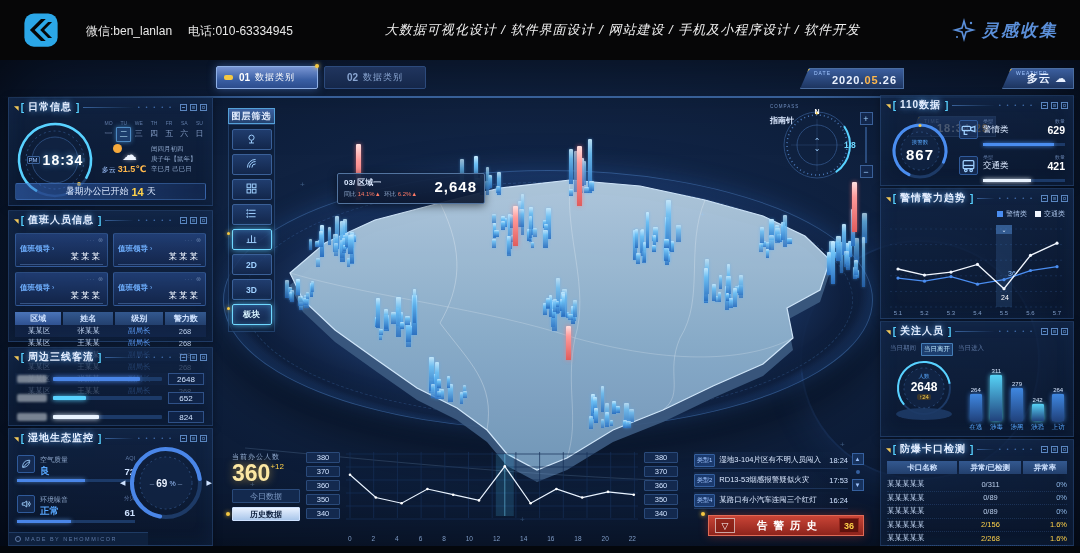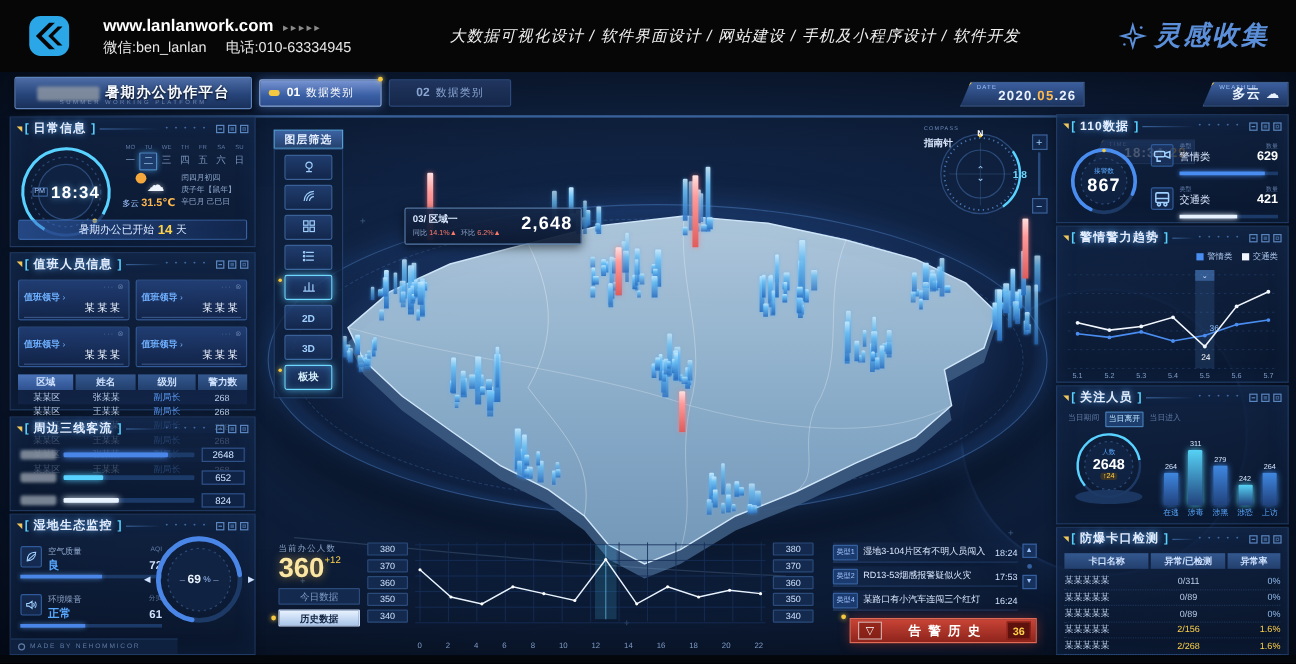--- a/index.html
+++ b/index.html
@@ -10,21 +10,21 @@
     display:flex;align-items:center;padding:0 22px;box-sizing:border-box;}
   .logo-mark{width:38px;height:38px;margin-right:8px;flex:0 0 auto;}
   .logo-text{color:#2ba7e8;font-size:30px;font-weight:bold;letter-spacing:3px;line-height:1;}
   .contact{margin-left:18px;line-height:1.25;}
   .contact .l1{color:#fff;font-size:14px;font-weight:bold;}
   .contact .l1 .arrows{color:#8a8a8a;font-size:9px;letter-spacing:2px;margin-left:8px;}
   .contact .l2{color:#e8e8e8;font-size:12px;margin-top:2px;}
   .contact .l2 .sp{display:inline-block;width:16px;}
   .services{flex:1;text-align:center;color:#f0f0f0;font-size:13px;font-style:italic;letter-spacing:1px;}
   .collect{display:flex;align-items:center;color:#5b8fd9;}
-  .collect .txt{font-size:22px;font-weight:bold;font-style:italic;letter-spacing:2px;margin-left:6px;}
+  .collect .txt{font-size:17px;font-weight:bold;font-style:italic;letter-spacing:2px;margin-left:6px;}
   
   .dash{position:absolute;left:0;top:60px;width:1080px;height:493px;overflow:hidden;
     background:radial-gradient(ellipse at 50% 42%,#162c52 0%,#0e1f3c 52%,#081226 100%);
     box-shadow:inset 0 0 80px rgba(0,0,0,.6);}
   .dash *{box-sizing:border-box;}
   .abs{position:absolute;}
   
   .title-plate{left:12px;top:4px;width:198px;height:27px;border:1px solid #5d83bd;border-radius:2px;
     background:linear-gradient(180deg,#4d6ca6 0%,#27457a 55%,#19305a 100%);
     display:flex;align-items:center;justify-content:center;box-shadow:0 1px 4px rgba(0,0,0,.5);}
@@ -147,21 +147,21 @@
   .bar.red{background:linear-gradient(180deg,#ffe0e0 0%,#ff9a9a 30%,#e05c5c 100%);box-shadow:0 0 4px rgba(255,120,120,.7);}
   .mapmark{position:absolute;color:rgba(150,200,255,.35);font-size:8px;}
   
   .tooltip{left:337px;top:113px;width:148px;height:31px;background:linear-gradient(180deg,rgba(20,38,70,.92),rgba(12,24,48,.92));
     border:1px solid #52749f;border-radius:2px;padding:3px 6px;z-index:30;box-shadow:0 2px 8px rgba(0,0,0,.5);}
   .tt-title{font-size:8px;color:#dce9ff;font-weight:bold;}
   .tt-sub{font-size:6px;color:#8fa8cc;margin-top:2px;}
   .tt-sub b{color:#ff7a66;font-weight:normal;}
   .tt-val{position:absolute;right:7px;top:4px;font-size:15px;font-weight:bold;color:#fff;letter-spacing:1px;}
   
-  .toolbar{left:228px;top:48px;width:58px;z-index:25;}
+  .toolbar{left:228px;top:48px;width:47px;z-index:25;}
   .tb-head{height:16px;background:linear-gradient(180deg,#3c62a2,#24426f);border:1px solid #54a0d8;
     color:#e4eeff;font-size:9px;font-weight:bold;display:flex;align-items:center;justify-content:center;letter-spacing:1px;}
   .tb-body{background:rgba(14,30,58,.72);border:1px solid rgba(70,120,190,.35);padding:4px 0 2px;}
   .tbtn{width:40px;height:21px;margin:0 auto 4px;border:1px solid #3a6098;background:linear-gradient(180deg,rgba(50,90,160,.5),rgba(22,44,86,.6));
     border-radius:2px;display:flex;align-items:center;justify-content:center;color:#9fd0ff;font-size:8.5px;font-weight:bold;position:relative;}
   .tbtn.on{border-color:#6fd8ff;box-shadow:0 0 7px rgba(90,200,255,.8),inset 0 0 6px rgba(90,200,255,.35);color:#d9f4ff;}
   .tbtn.on::before{content:"";position:absolute;left:-6px;top:2px;width:3px;height:3px;border-radius:50%;background:#f5c842;box-shadow:0 0 4px #f5c842;}
   .tbtn svg{width:13px;height:13px;}
   
   .compass-lab{left:770px;top:44px;z-index:25;}
@@ -257,43 +257,37 @@
 
 <div id="stage">
 
   <div class="site-header">
     <svg class="logo-mark" viewBox="0 0 48 48">
       <rect x="3" y="3" width="42" height="42" rx="12" fill="#2ba7e8"></rect>
       <path d="M30 10 L16 24 L30 38 L24 38 L10 24 L24 10 Z" fill="#060607"></path>
       <path d="M38 14 L28 24 L38 34 L33 34 L23 24 L33 14 Z" fill="#060607"></path>
     </svg>
     <div class="contact">
-      <div class="l1"><span>www.lanlanwork.com</span><span class="arrows">▸▸▸▸▸</span></div>
       <div class="l2"><span>微信:ben_lanlan</span><span class="sp"></span><span>电话:010-63334945</span></div>
     </div>
     <div class="services">大数据可视化设计 / 软件界面设计 / 网站建设 / 手机及小程序设计 / 软件开发</div>
     <div class="collect">
       <svg width="24" height="24" viewBox="0 0 24 24">
         <path d="M12 3 L14 10 L21 12 L14 14 L12 21 L10 14 L3 12 L10 10 Z" fill="none" stroke="#5b8fd9" stroke-width="1.6"></path>
         <circle cx="19" cy="5" r="1.2" fill="#5b8fd9"></circle>
           <circle cx="5" cy="19" r="1" fill="#5b8fd9"></circle>
       </svg>
       <span class="txt">灵感收集</span>
     </div>
   </div>
 
   <div class="dash">
 
     <div class="abs glowring"></div>
 
-    <div class="abs title-plate">
-      <span class="censor"></span>
-      <span class="plate-title">暑期办公协作平台</span>
-      <span class="plate-sub">SUMMER WORKING PLATFORM</span>
-    </div>
     <div class="abs tab tab-active">
       <span class="pill"></span>
       <span class="ydot"></span>
       <span class="num">01</span>
         <span class="lbl">数据类别</span>
     </div>
     <div class="abs tab tab-idle">
       <span class="num">02</span>
         <span class="lbl">数据类别</span>
     </div>

